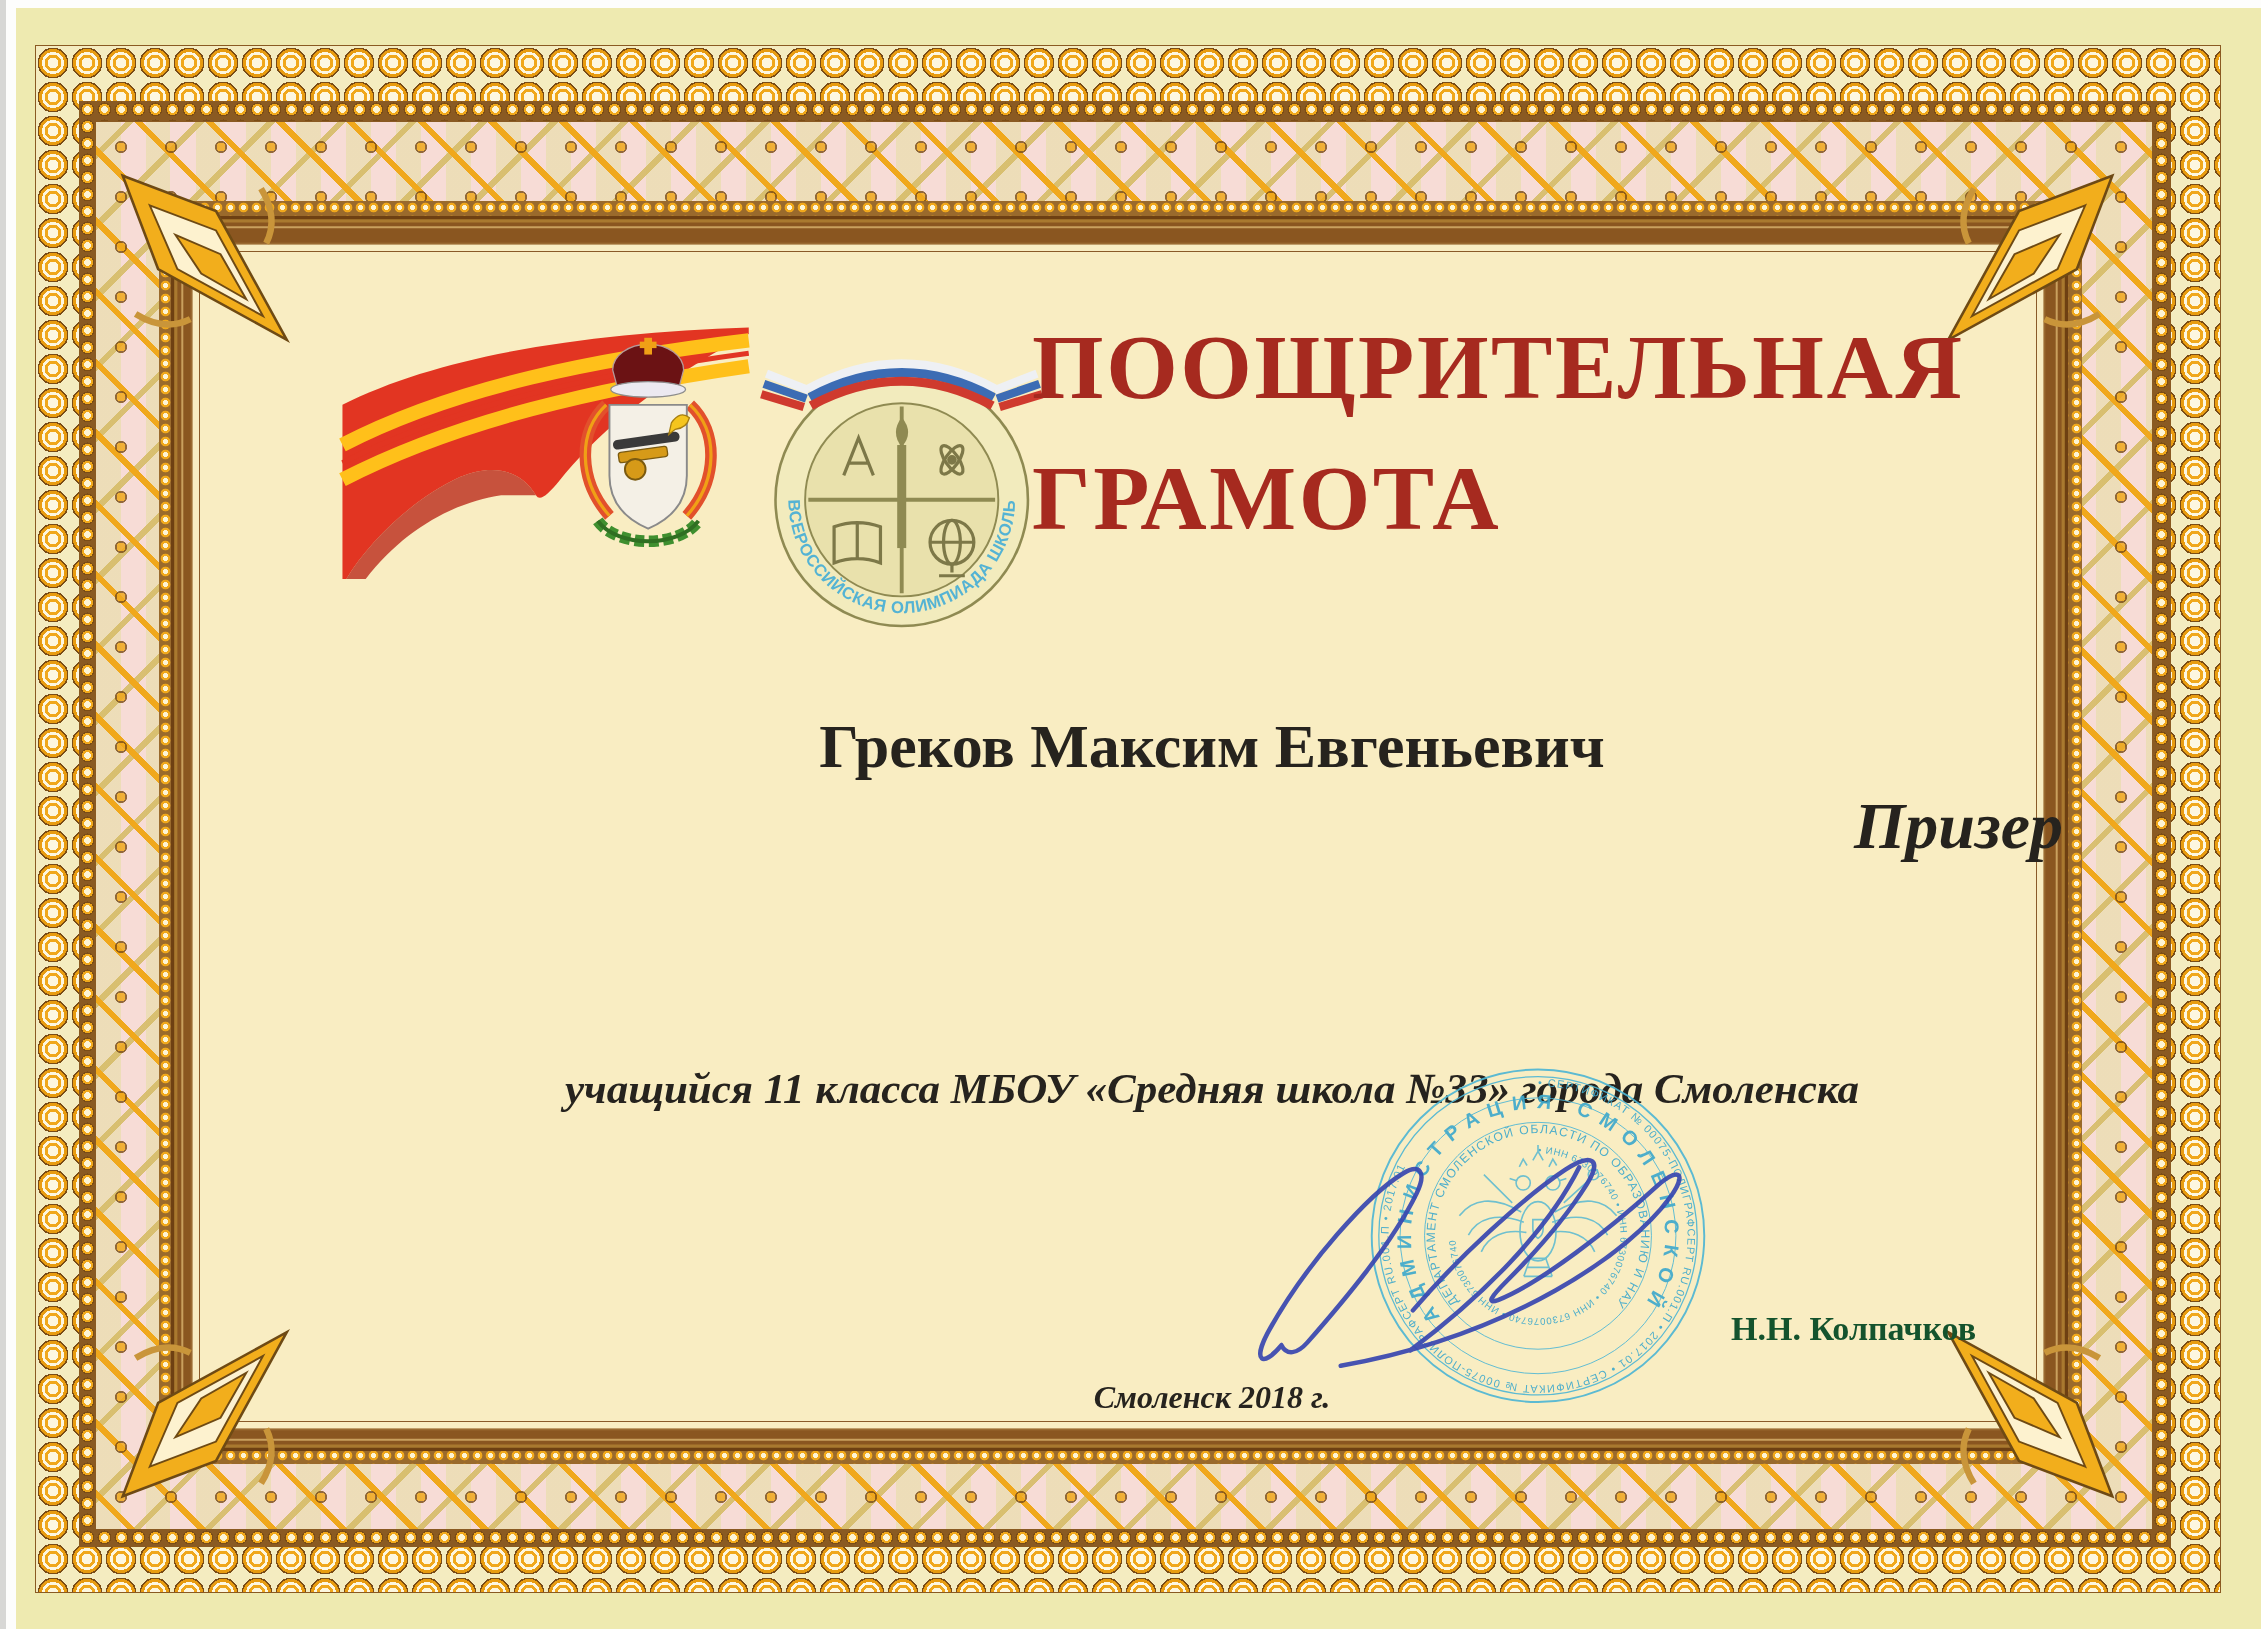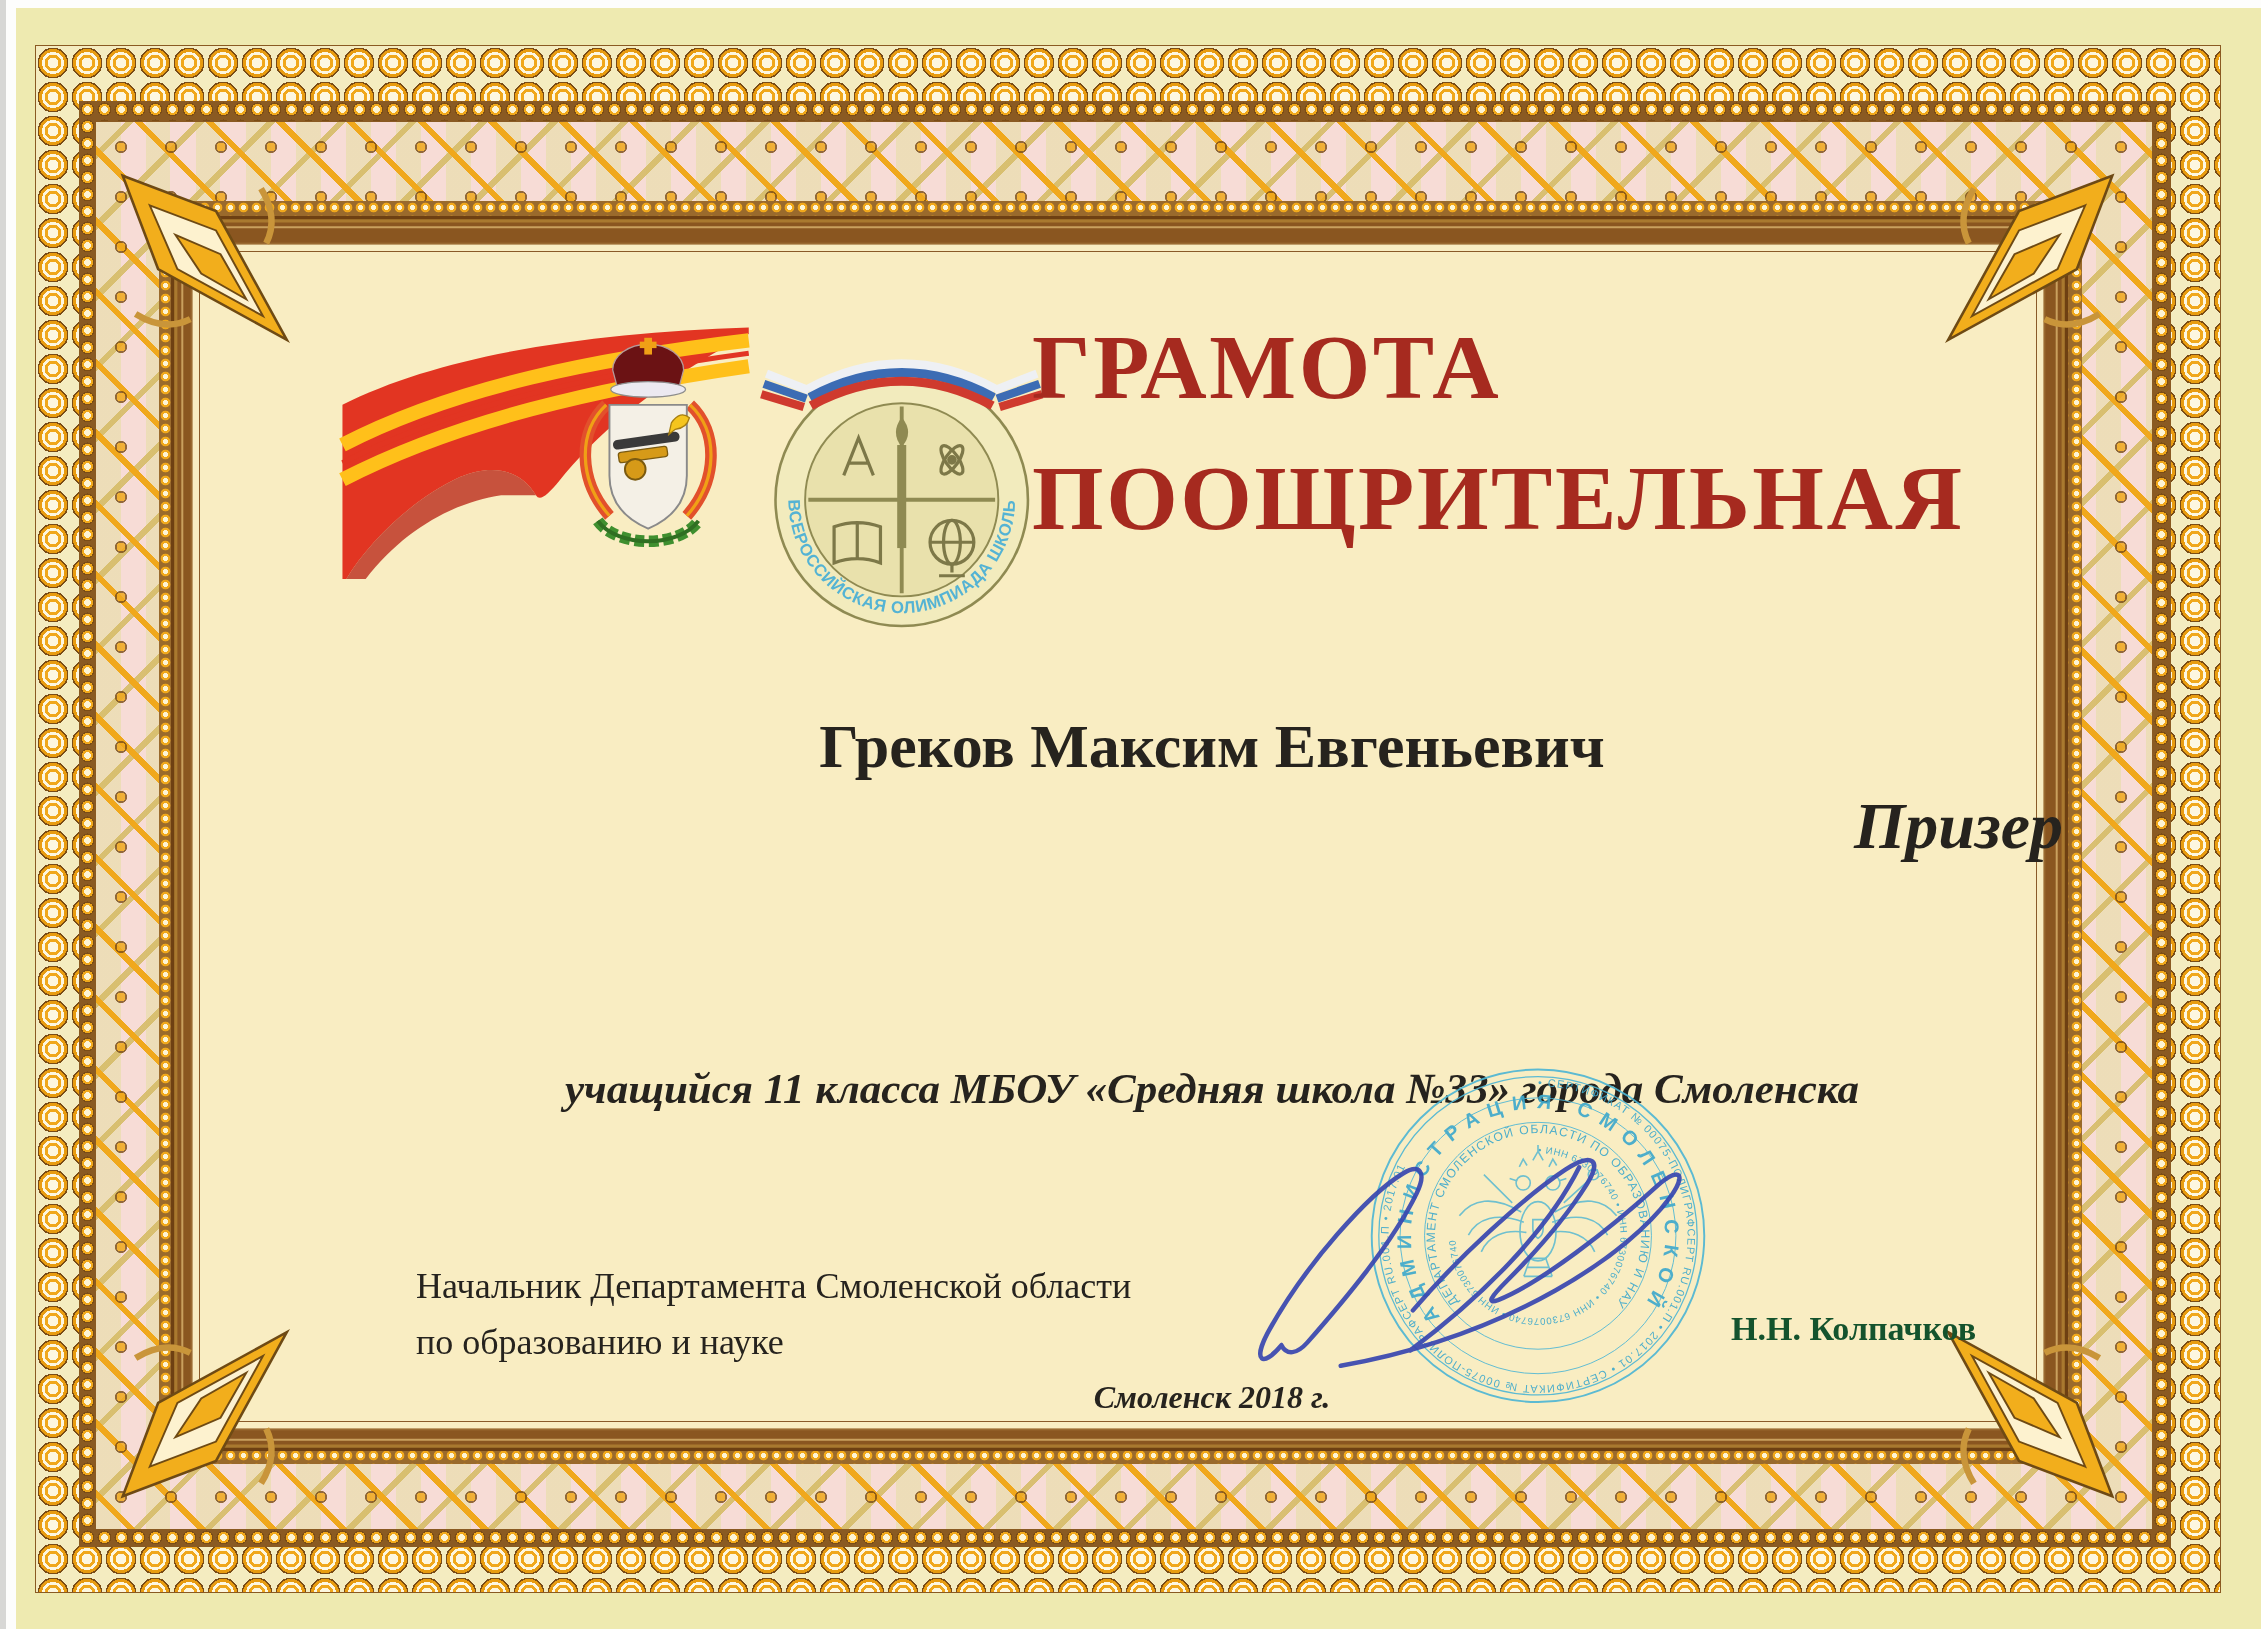--- a/index.html
+++ b/index.html
@@ -163,33 +163,29 @@
       <path d="M384,120 L450,94" stroke="#eef0f4"></path>
         <path d="M388,133 L454,110" stroke="#3c6cb4"></path>
         <path d="M392,146 L458,126" stroke="#cf3a2e"></path>
     </g>
     <text font-family="Liberation Sans, sans-serif" font-size="26" font-weight="bold" fill="#54b3d4" letter-spacing="1">
       <textPath href="#olyarc">ВСЕРОССИЙСКАЯ ОЛИМПИАДА ШКОЛЬНИКОВ</textPath>
     </text>
   </svg>
 
   <div class="title-block">
+    <div>ПООЩРИТЕЛЬНАЯ</div>
     <div>ГРАМОТА</div>
-    <div>ПООЩРИТЕЛЬНАЯ</div>
   </div>
 
   <div class="center-line recipient">Греков Максим Евгеньевич</div>
   <div class="center-line achievement">Призер</div>
   <div class="center-line student">учащийся 11 класса МБОУ «Средняя школа №33» города Смоленска</div>
   <div class="center-line placedate">Смоленск 2018 г.</div>
 
-  <div class="abs signatory">
-    <div>Начальник Департамента Смоленской области</div>
-    <div>по образованию и науке</div>
-  </div>
   <div class="abs signatory-name">Н.Н. Колпачков</div>
 
   <svg class="abs stamp-wrap" viewBox="0 0 540 540">
     <defs>
       <path id="rp1" d="M270,33 a232,232 0 1 1 -0.1,0" fill="none"></path>
       <path id="rp2" d="M119,391 a197,197 0 1 1 302,0.2" fill="none"></path>
       <path id="rp3" d="M147,368 a160,160 0 1 1 246,0.2" fill="none"></path>
       <path id="rp4" d="M270,137 a128,128 0 1 1 -0.1,0" fill="none"></path>
     </defs>
     <g stroke="#4fb6d4" fill="none">

